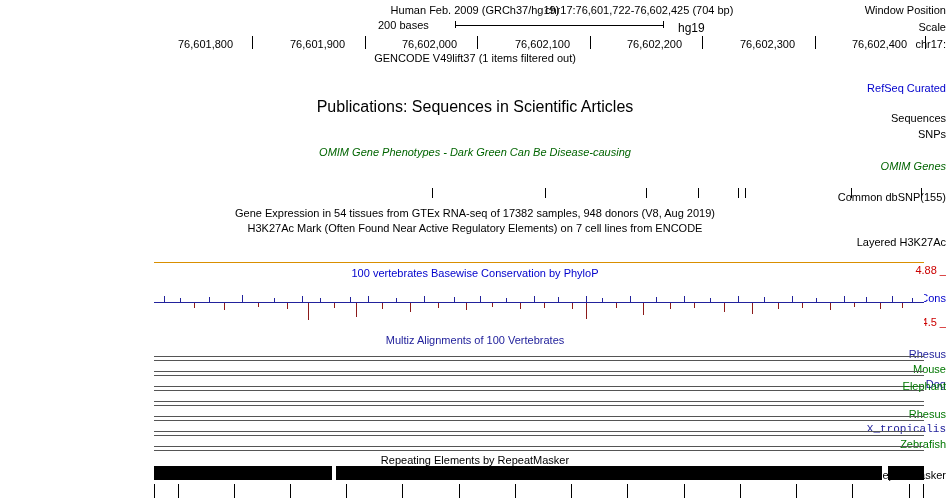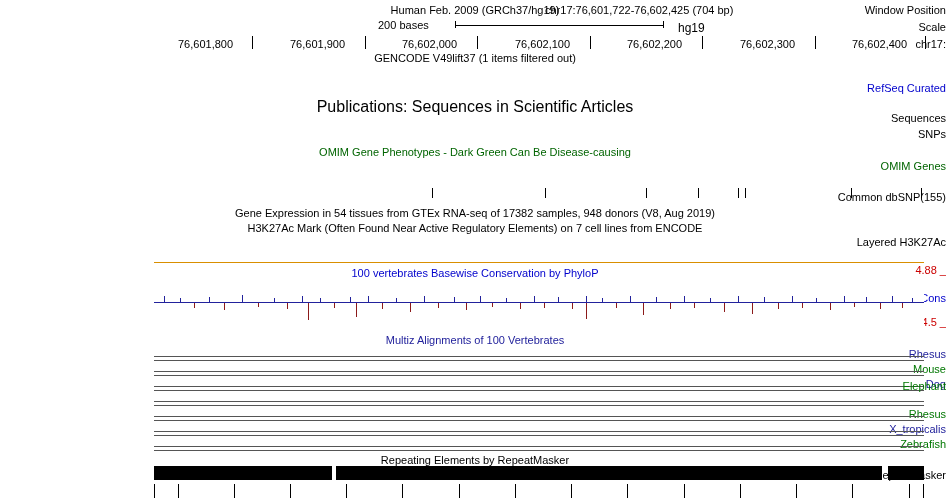--- a/index.html
+++ b/index.html
@@ -33,21 +33,21 @@
     position: absolute;
     left: 0;
     width: 950px;
     text-align: center;
     font-size: 11px;
     white-space: nowrap;
   }
   .blue { color: #0000cc; }
   .darkblue { color: #22229c; }
   .green { color: #007700; }
-  .darkgreen { color: #006400; }
+  .darkgreen { color: #006400; font-style: italic; }
   .red { color: #cc0000; }
   .ticklabel {
     position: absolute;
     font-size: 11px;
     color: #000;
     white-space: nowrap;
   }
   .tick {
     position: absolute;
     width: 1px;
@@ -270,21 +270,21 @@
     <div class="multizline" style="top:390px;"></div>
 
     <div class="lbl green" style="top:380px;width:148px;">Elephant</div>
     <div class="multizline" style="top:401px;"></div>
     <div class="multizline" style="top:405px;"></div>
 
     <div class="lbl green" style="top:408px;width:148px;">Rhesus</div>
     <div class="multizline" style="top:416px;"></div>
     <div class="multizline" style="top:420px;"></div>
 
-    <div class="lbl darkblue" style="top:423px;width:148px;">X_tropicalis</div>
+    <div class="lbl darkblue" style="top:423px;width:148px;font-family:Liberation Mono, monospace;">X_tropicalis</div>
     <div class="multizline" style="top:431px;"></div>
     <div class="multizline" style="top:435px;"></div>
 
     <div class="lbl green" style="top:438px;width:148px;">Zebrafish</div>
     <div class="multizline" style="top:446px;"></div>
     <div class="multizline" style="top:450px;"></div>
   </div>
 
   <div class="centered" style="top:454px;">Repeating Elements by RepeatMasker</div>
   <div class="lbl" style="top:469px;width:148px;">RepeatMasker</div>

